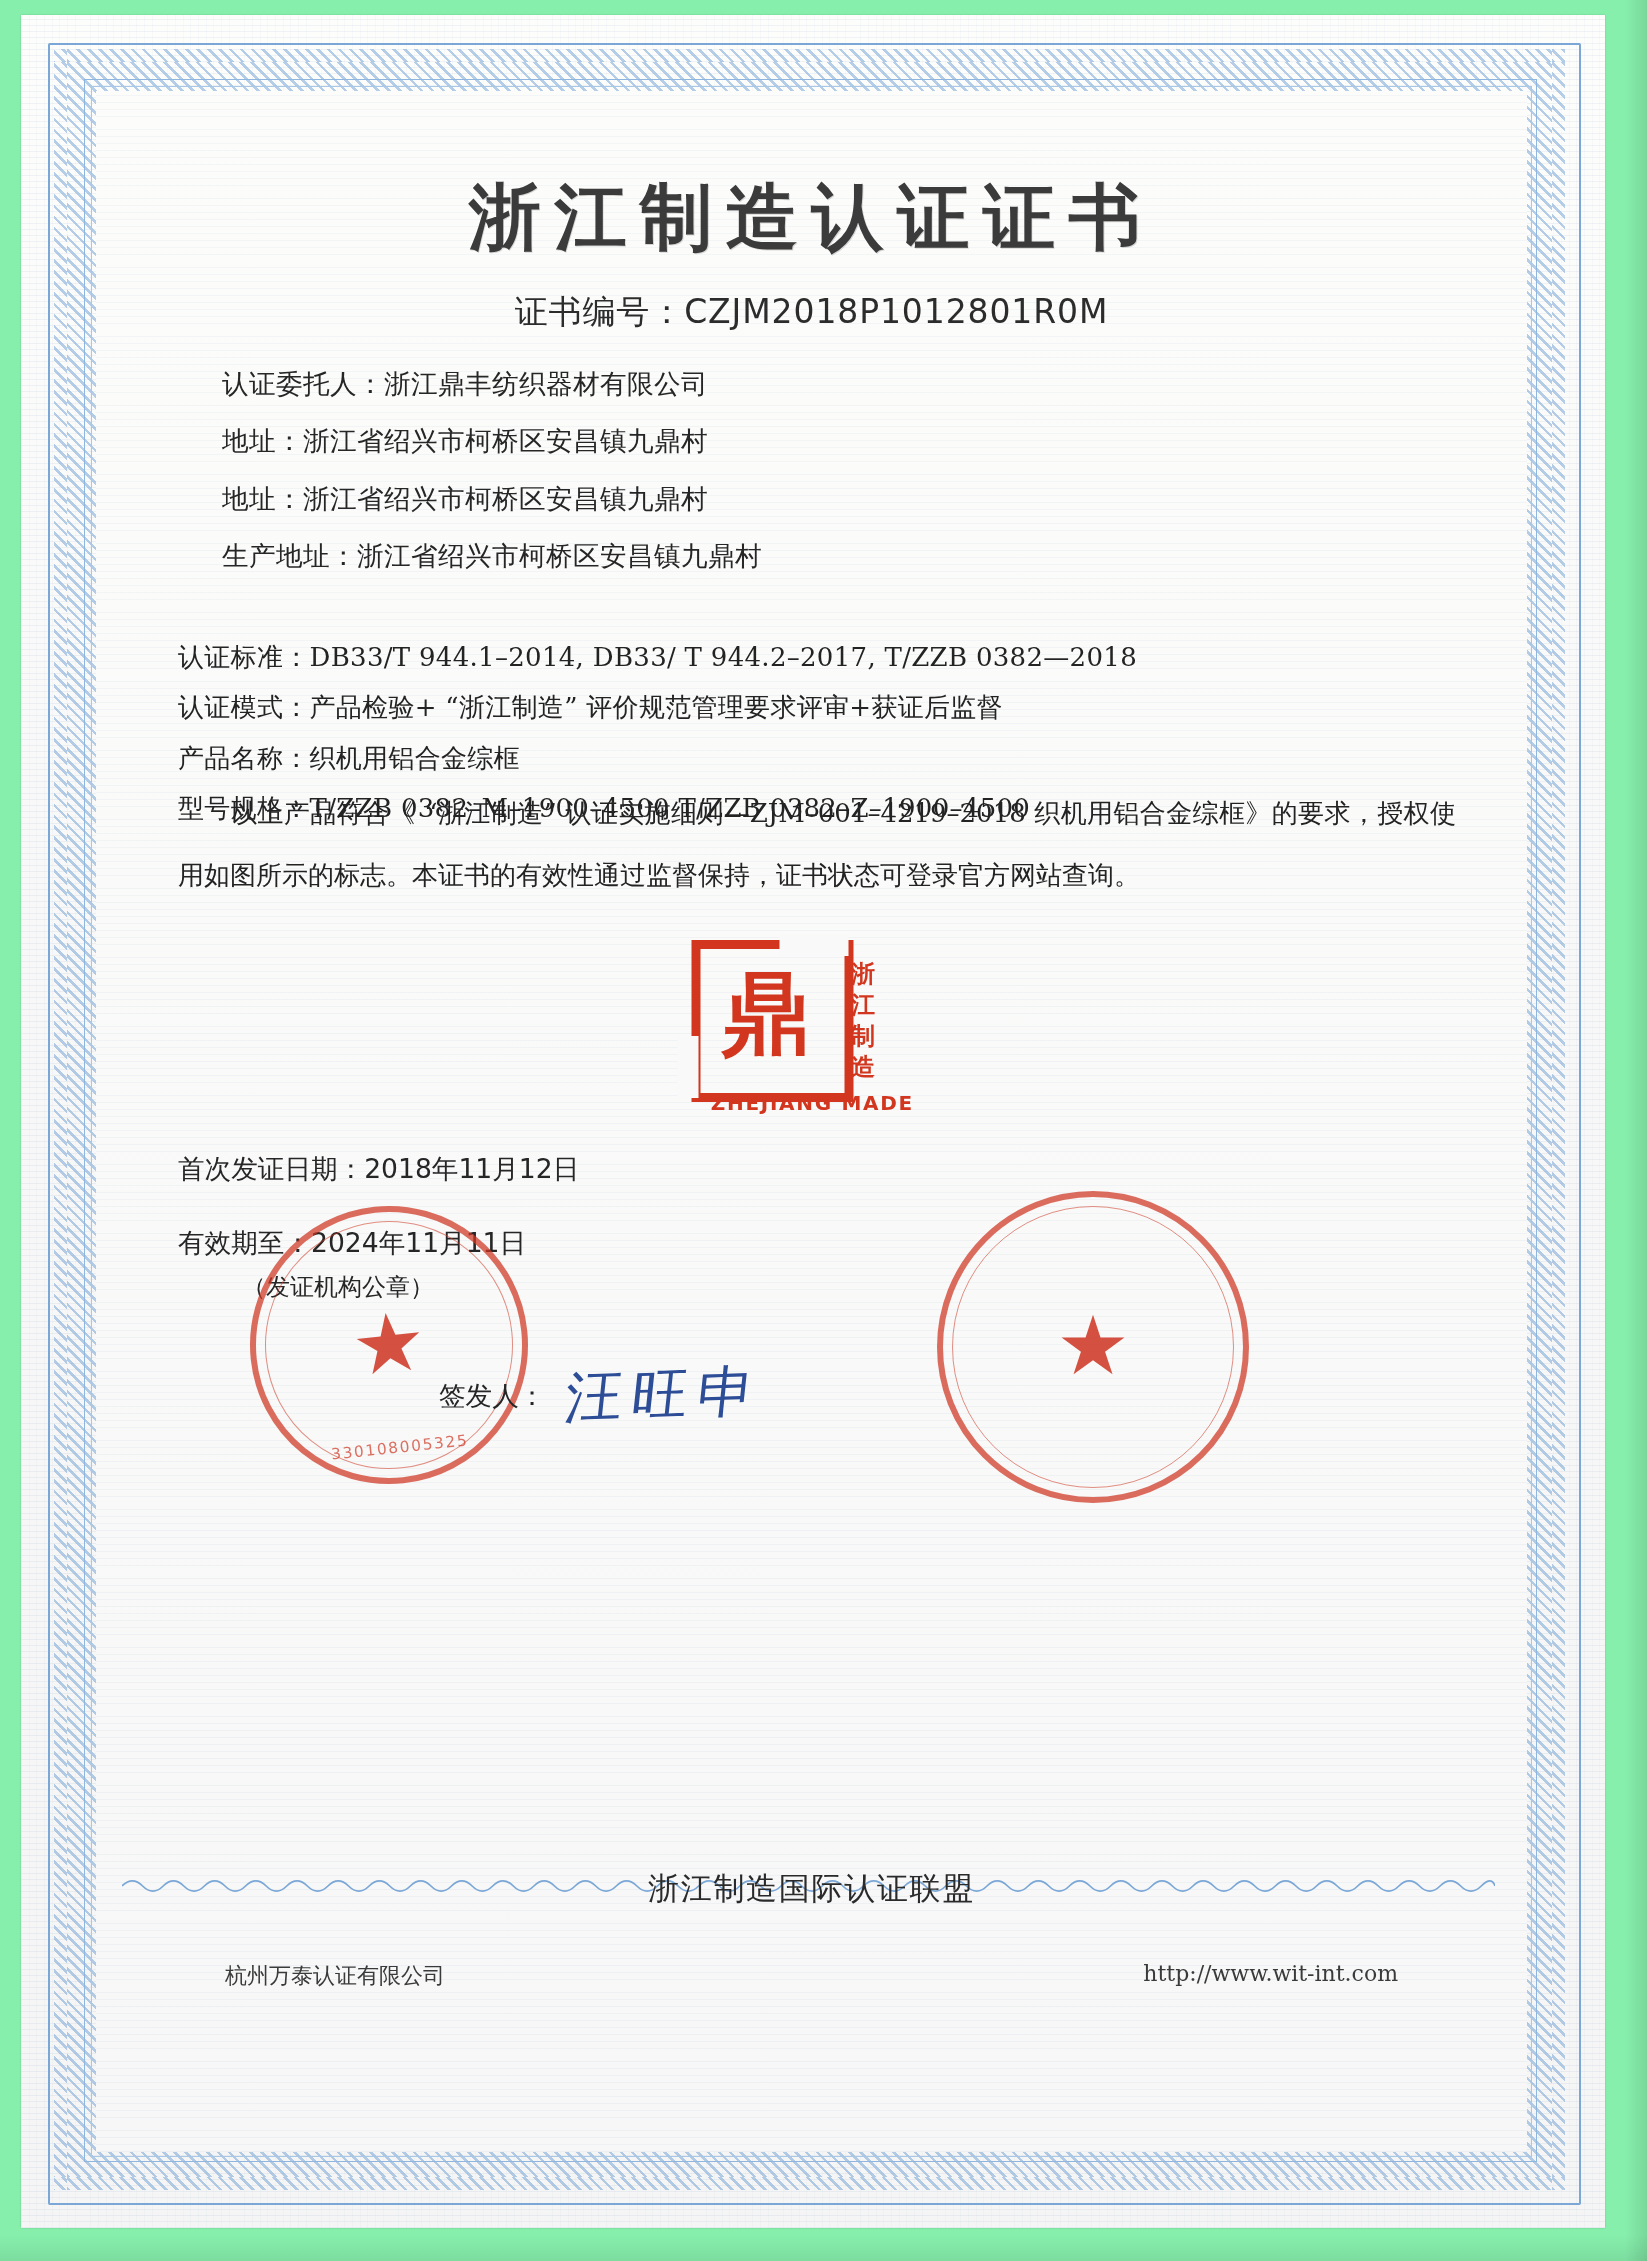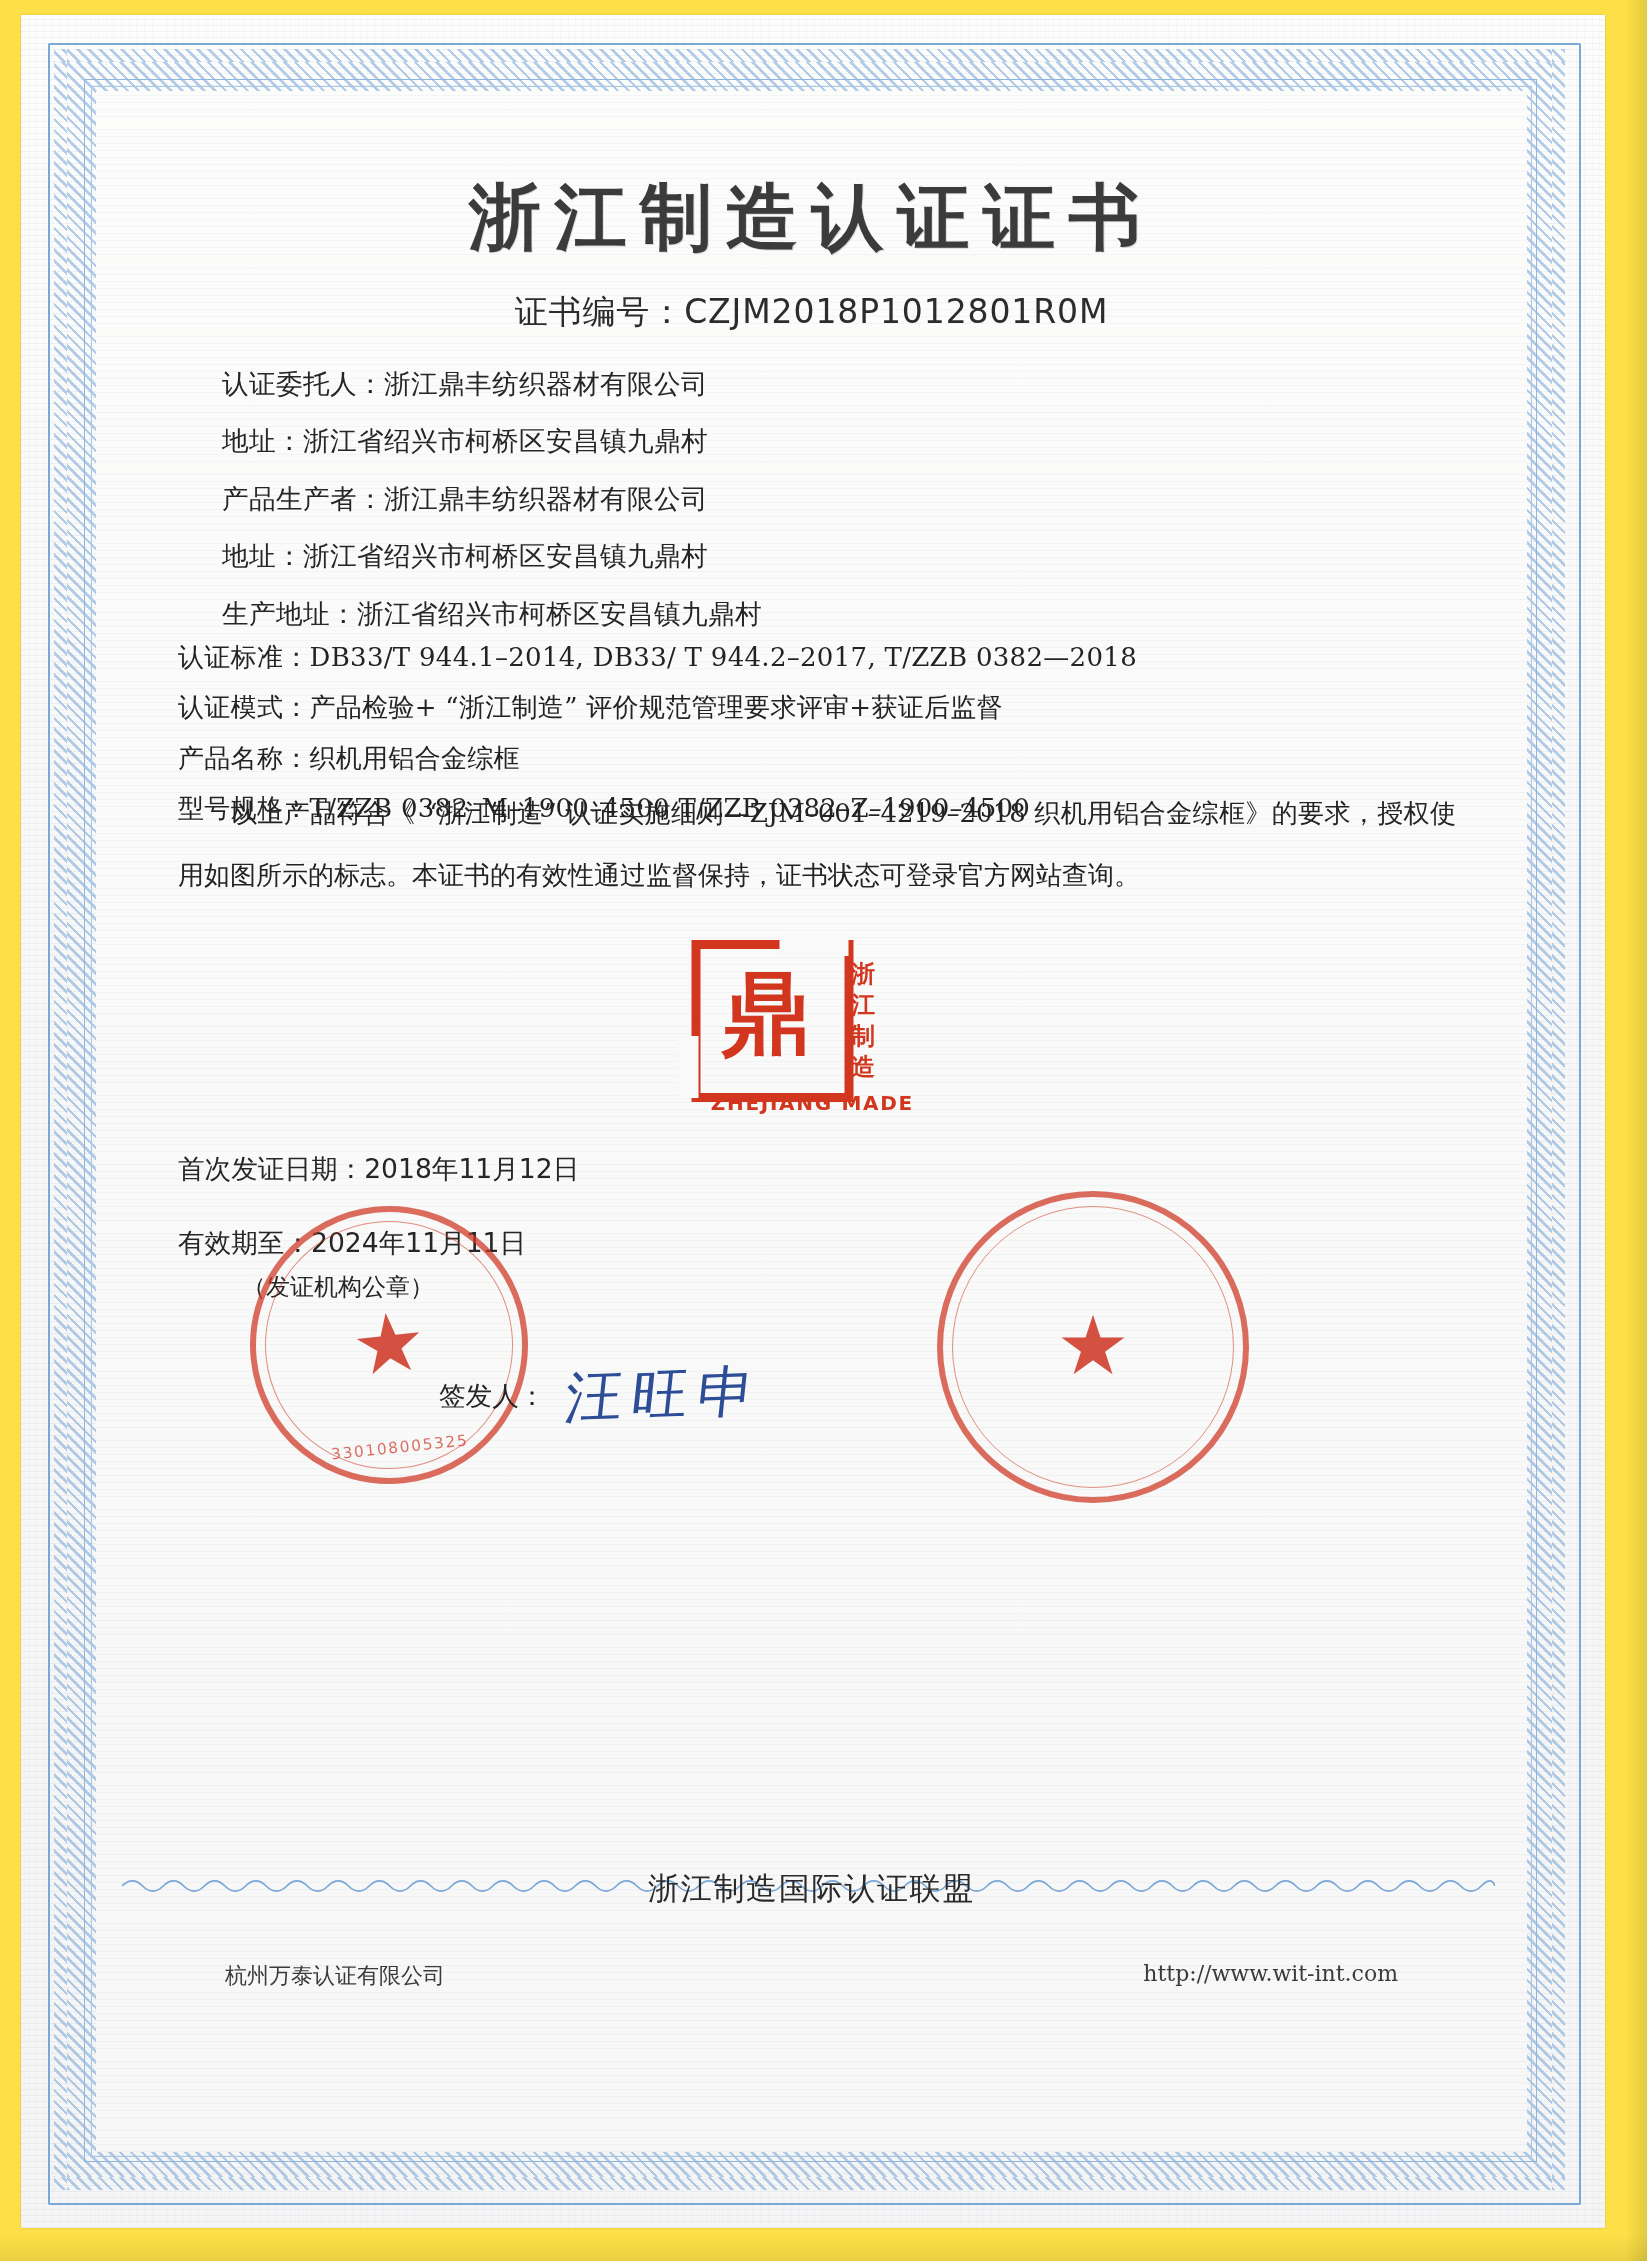--- a/index.html
+++ b/index.html
@@ -7,21 +7,21 @@
     padding: 0;
     background: #ffffff;
   }
   body {
     font-family: "Liberation Serif", serif;
   }
   .page {
     position: relative;
     width: 1647px;
     height: 2261px;
-    background: #fde047;
+    background: #86efac;
     overflow: hidden;
   }
   
   .paper {
     position: absolute;
     left: 20.6px;
     top: 15.4px;
     width: 1584px;
     height: 2213px;
     background:
@@ -394,21 +394,20 @@
 
     <div class="cert-title">浙江制造认证证书</div>
 
     <div class="cert-number">
       <span>证书编号：</span><span>CZJM2018P1012801R0M</span>
     </div>
 
     <div class="party-block">
       <div class="party-line">认证委托人：浙江鼎丰纺织器材有限公司</div>
       <div class="party-line">地址：浙江省绍兴市柯桥区安昌镇九鼎村</div>
-      <div class="party-line">产品生产者：浙江鼎丰纺织器材有限公司</div>
       <div class="party-line">地址：浙江省绍兴市柯桥区安昌镇九鼎村</div>
       <div class="party-line">生产地址：浙江省绍兴市柯桥区安昌镇九鼎村</div>
     </div>
 
     <div class="spec-block">
       <div class="spec-line">认证标准：DB33/T 944.1–2014, DB33/ T 944.2–2017, T/ZZB 0382—2018</div>
       <div class="spec-line">认证模式：产品检验+ “浙江制造” 评价规范管理要求评审+获证后监督</div>
       <div class="spec-line">产品名称：织机用铝合金综框</div>
       <div class="spec-line">型号规格：T/ZZB 0382–M–1900–4500  T/ZZB 0382–Z–1900–4500</div>
     </div>

